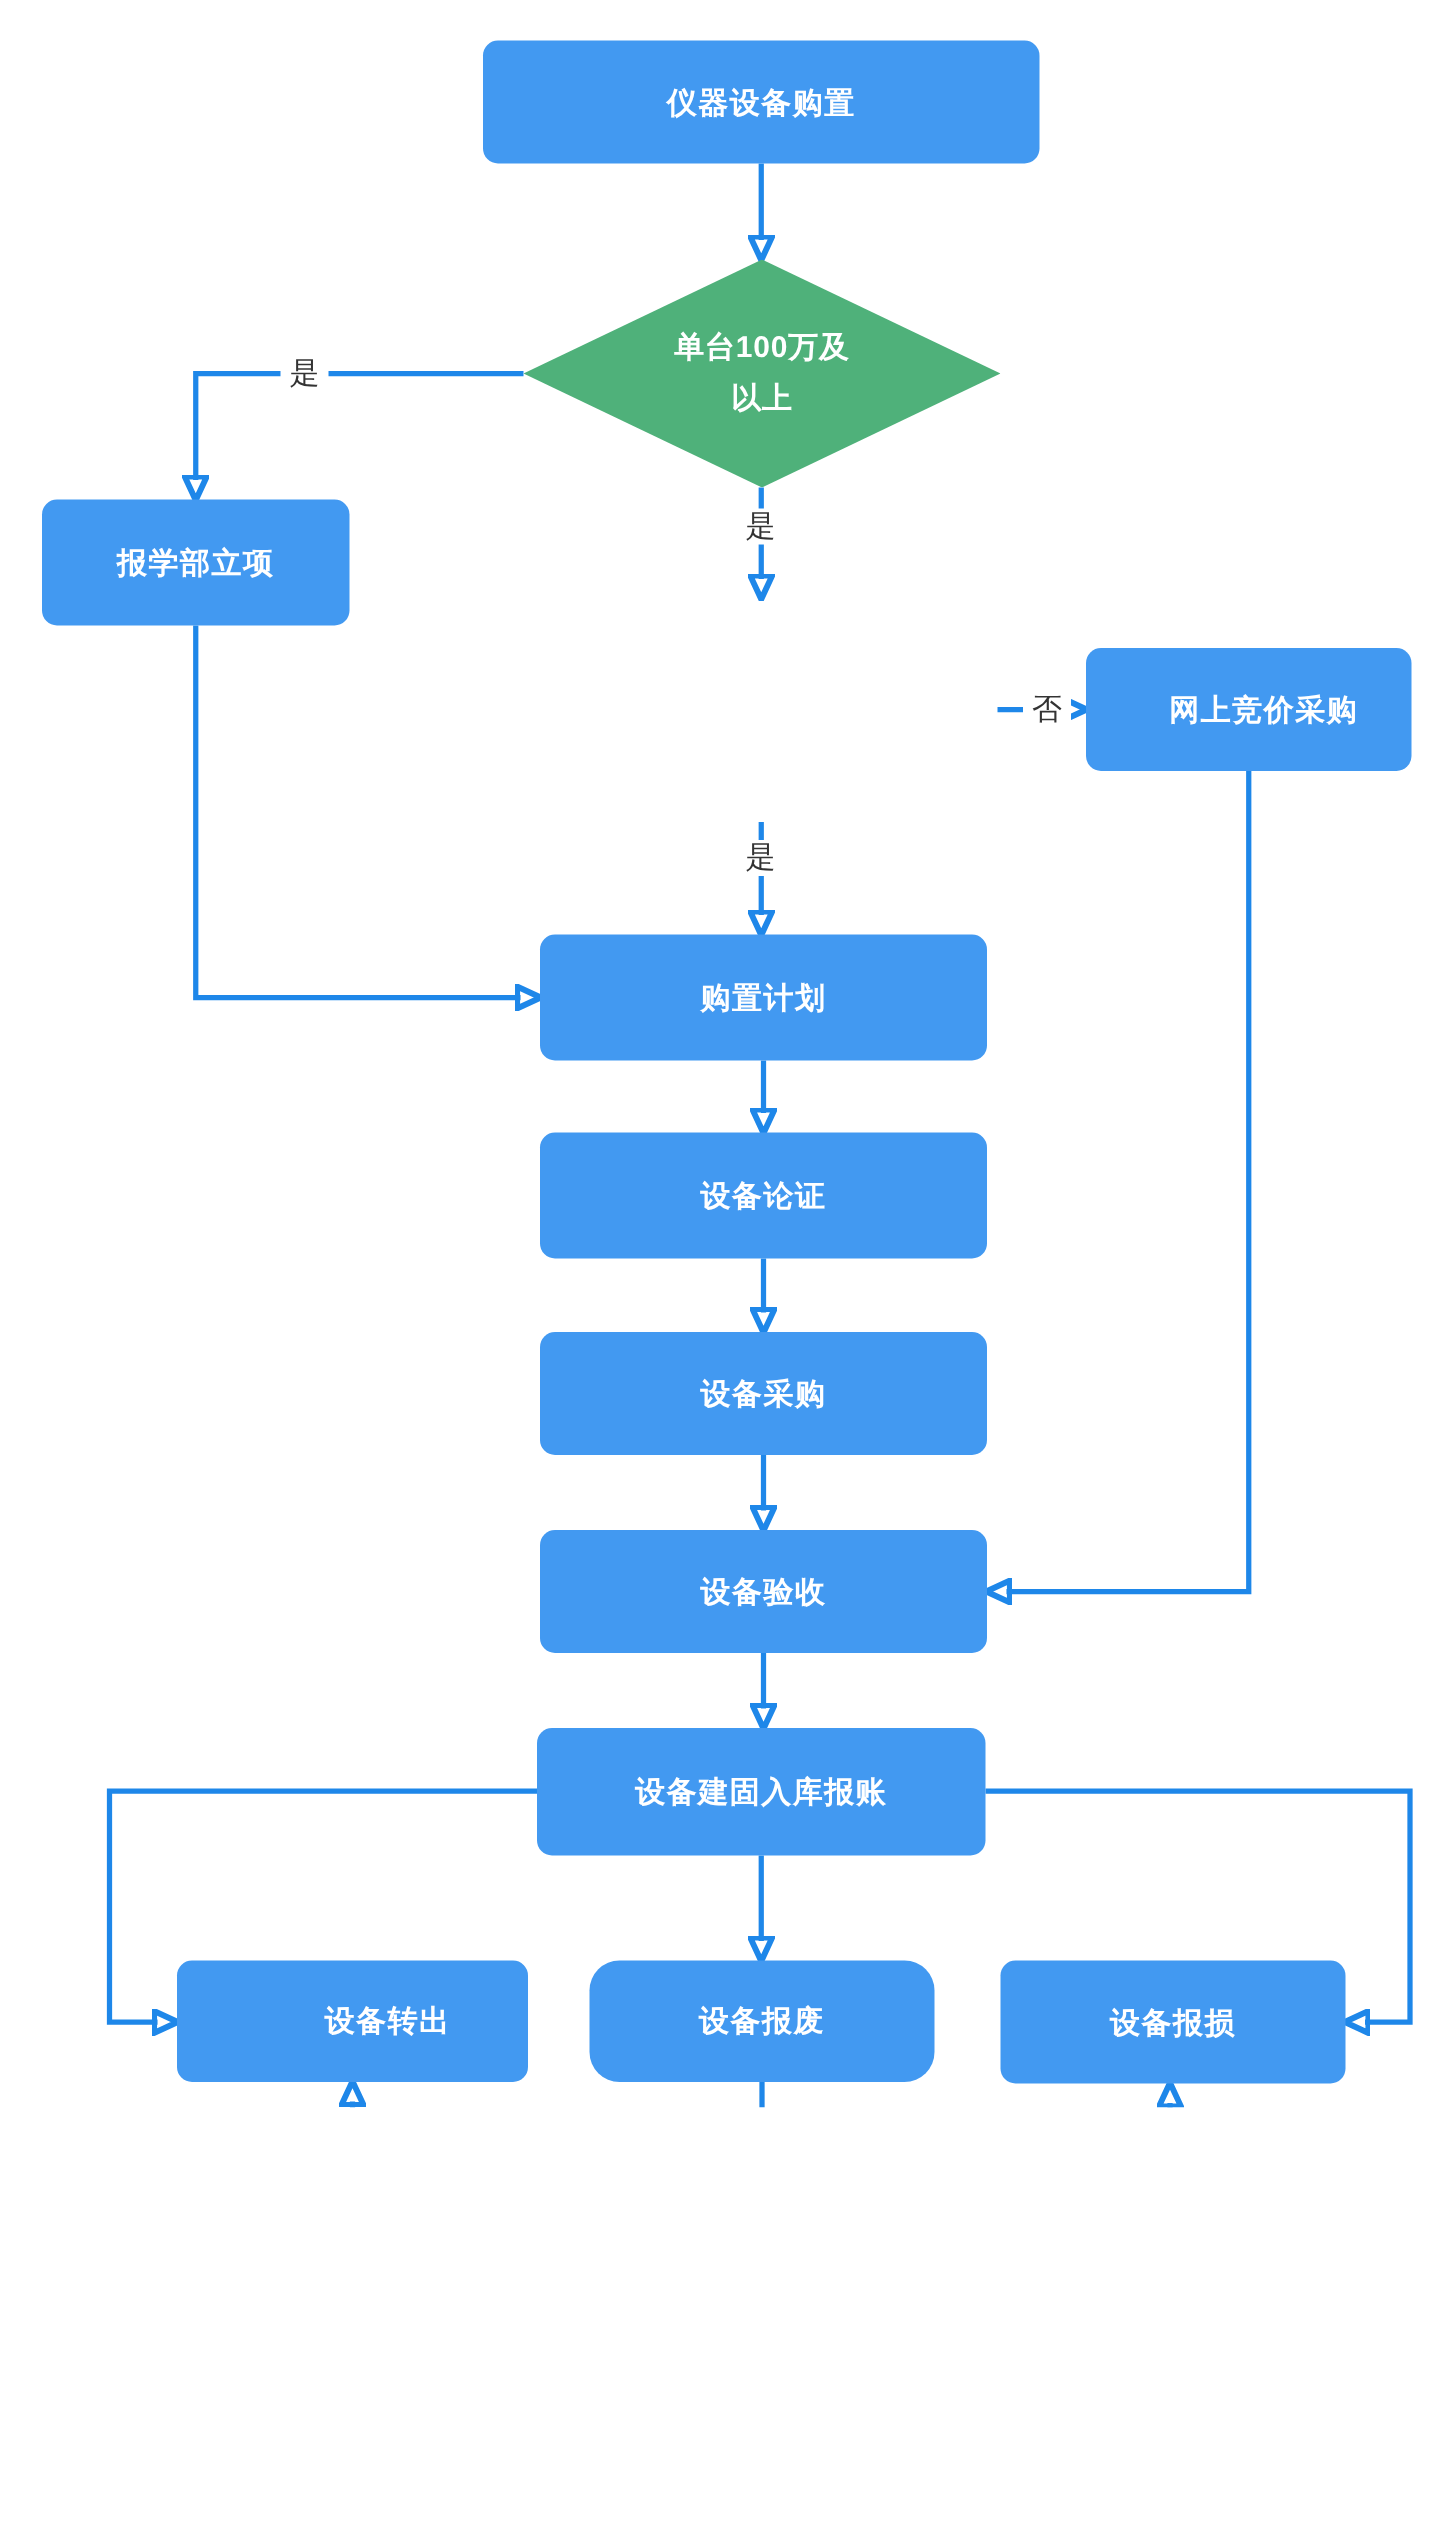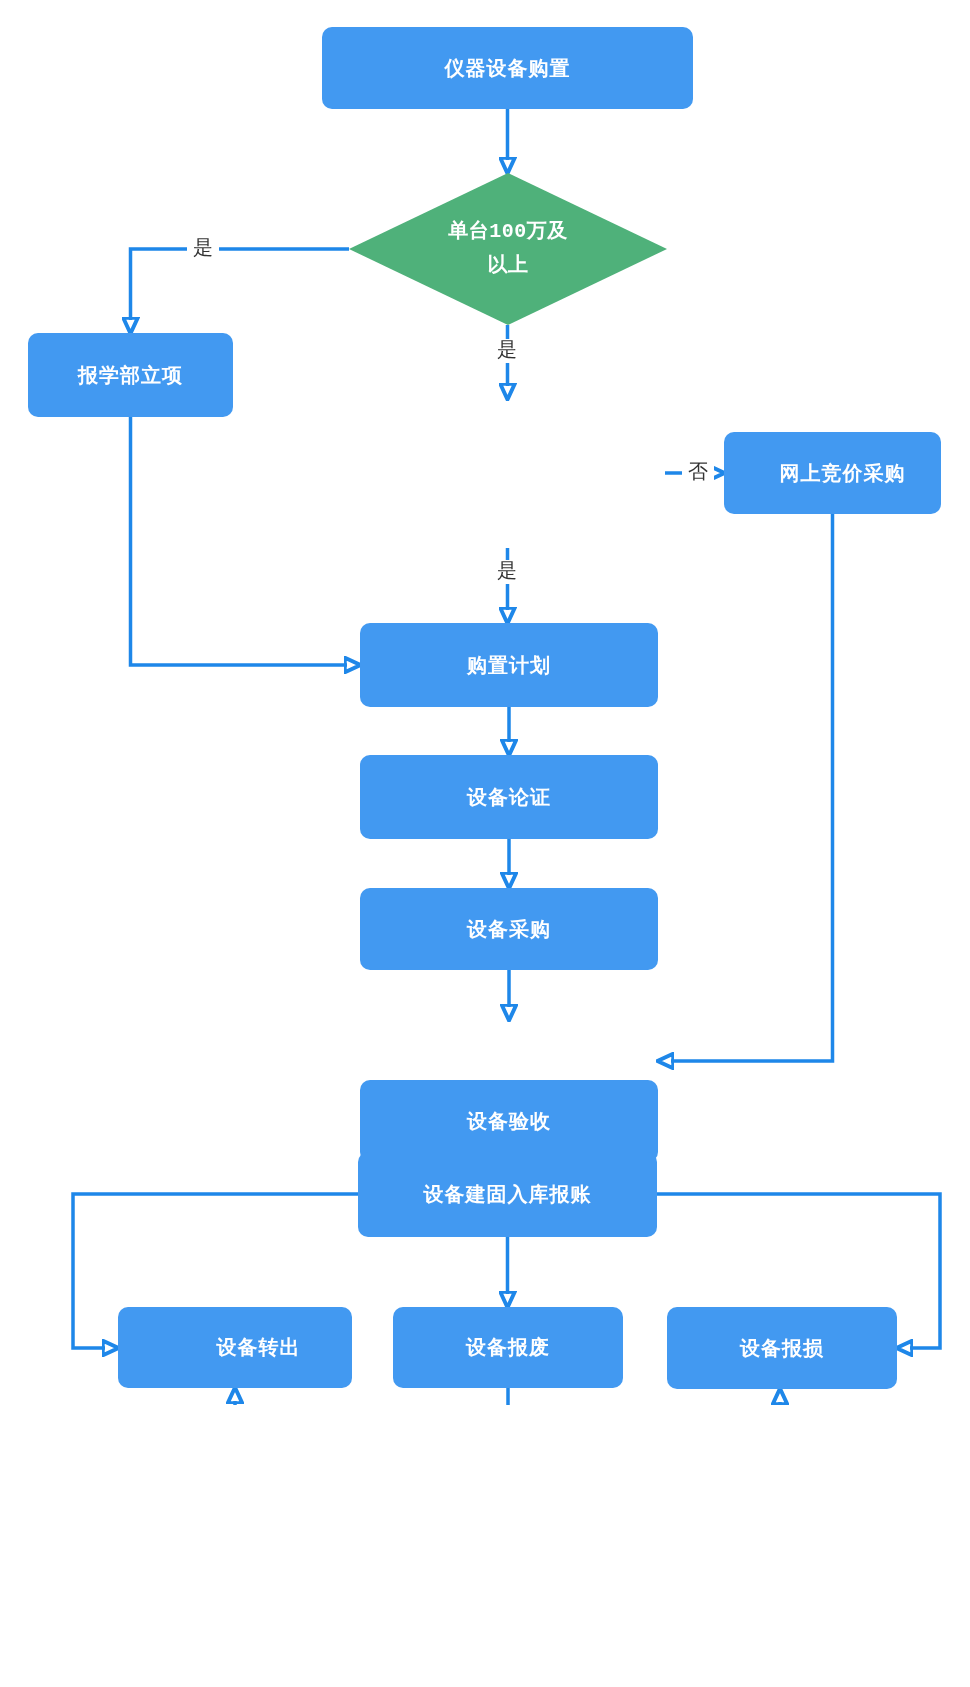--- a/index.html
+++ b/index.html
@@ -8,21 +8,20 @@
     --connector:#1e87e9;
     --edge-label-text:#333333;
     --node-text:#ffffff;
     --background:#ffffff;
   }
   html,body{margin:0;padding:0;background:var(--background);}
   body{font-family:"Liberation Sans","DejaVu Sans",sans-serif;}
   .canvas{
     position:relative;width:970px;height:1405px;background:var(--background);
     overflow:hidden;
-    font-family:Liberation Mono, monospace;
   }
   .connectors{position:absolute;left:0;top:0;width:970px;height:1687px;}
   .connectors path{stroke:var(--connector);stroke-width:3.5;fill:none;}
   .arrowhead{fill:var(--connector);stroke:none;}
   .node{
     position:absolute;display:flex;align-items:center;justify-content:center;
     color:var(--node-text);font-size:20px;font-weight:700;letter-spacing:1px;
     text-align:center;box-sizing:border-box;
   }
   .process{background:var(--process-fill);border-radius:10px;}
@@ -108,33 +107,33 @@
   </div>
 
   <div class="node process" style="left:360px;top:888px;width:298px;height:82px;">
     <span>设备采购</span>
   </div>
 
   <div class="node process" style="left:360px;top:755px;width:298px;height:84px;">
     <span>设备论证</span>
   </div>
 
-  <div class="node process" style="left:360px;top:1080px;width:298px;height:82px;">
+  <div class="node process" style="left:360px;top:1020px;width:298px;height:82px;">
     <span>设备验收</span>
   </div>
 
   <div class="node process" style="left:358px;top:1152px;width:299px;height:85px;">
     <span>设备建固入库报账</span>
   </div>
 
   <div class="node process" style="left:118px;top:1307px;width:234px;height:81px;padding-left:47px;">
     <span>设备转出</span>
   </div>
 
-  <div class="node process" style="left:393px;top:1307px;width:230px;height:81px;">
+  <div class="node process" style="left:393px;top:1307px;width:230px;height:81px;border-radius:20px;">
     <span>设备报废</span>
   </div>
 
   <div class="node process" style="left:667px;top:1307px;width:230px;height:82px;">
     <span>设备报损</span>
   </div>
 
   <div class="node process" style="left:359px;top:1494px;width:298px;height:83px;">
     <span>结束</span>
   </div>

